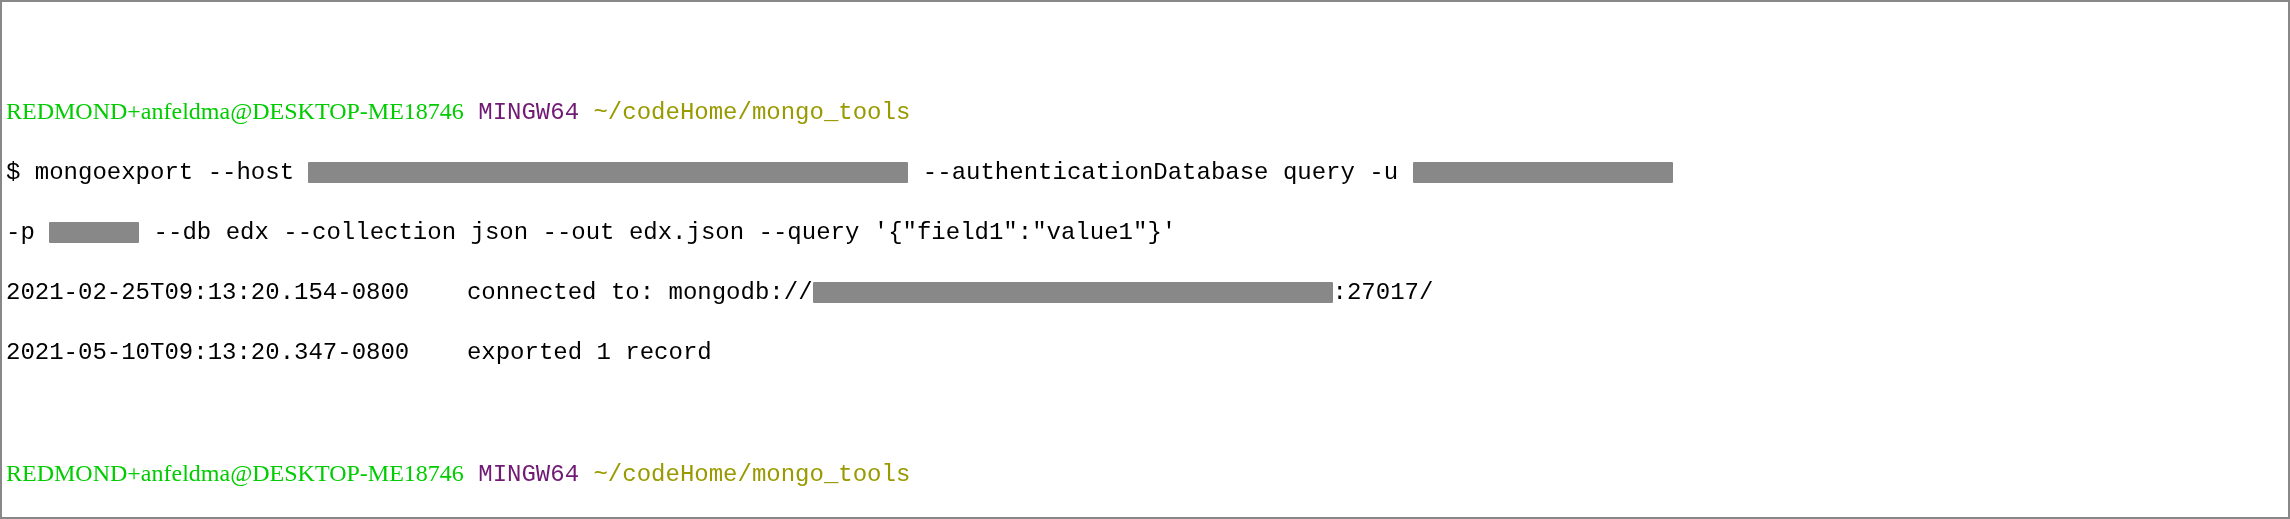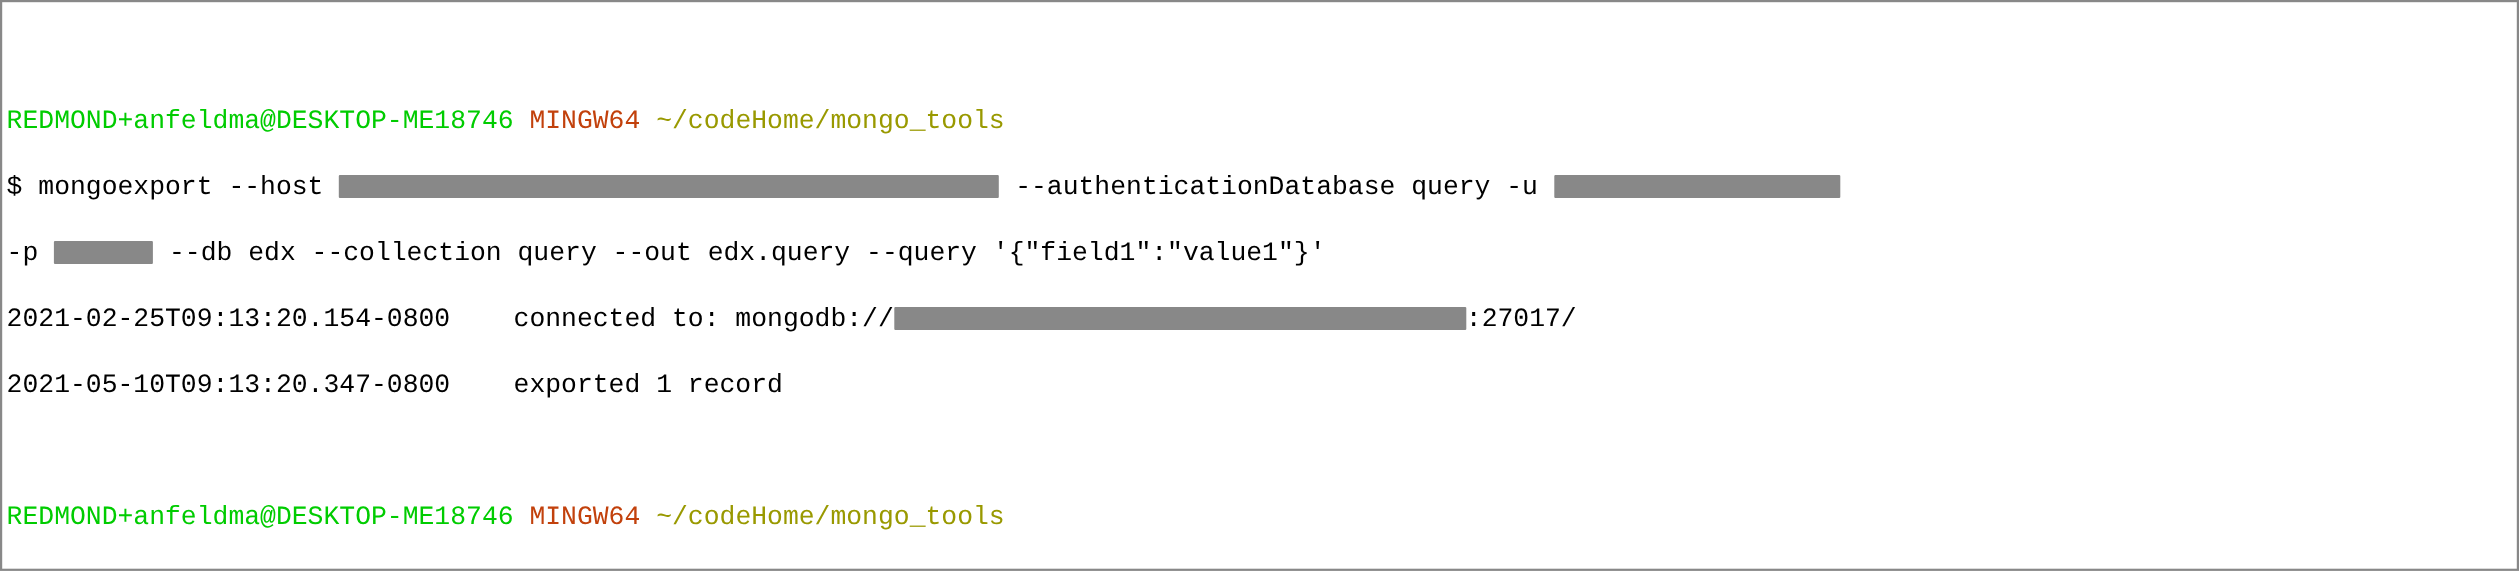--- a/index.html
+++ b/index.html
@@ -20,23 +20,24 @@
       height: 519px;
       overflow: hidden;
     }
     .term-line {
       display: block;
       white-space: pre-wrap;
       word-break: break-all;
     }
     .prompt-user {
       color: #00cc00;
+      font-family: Liberation Serif, serif;
     }
     .prompt-env {
-      color: #c2410c;
+      color: #701a75;
       text-align: center;
     }
     .prompt-path {
       color: #999900;
       margin-top: 45px;
     }
     .redact {
       display: inline-block;
       background: #888888;
       height: 0.9em;
@@ -47,21 +48,21 @@
     .redact-user { width: 260px; }
     .redact-pass { width: 90px; }
     .redact-conn { width: 520px; }
   </style>
 </head>
 <body>
 
 
 <div class="term-line"><span class="prompt-user">REDMOND+anfeldma@DESKTOP-ME18746</span> <span class="prompt-env">MINGW64</span> <span class="prompt-path">~/codeHome/mongo_tools</span></div>
 <div class="term-line"><span>$ mongoexport --host </span><span class="redact redact-host"></span><span> --authenticationDatabase query -u </span><span class="redact redact-user"></span></div>
-<div class="term-line"><span>-p </span><span class="redact redact-pass"></span><span> --db edx --collection query --out edx.query --query '{"field1":"value1"}'</span></div>
+<div class="term-line"><span>-p </span><span class="redact redact-pass"></span><span> --db edx --collection json --out edx.json --query '{"field1":"value1"}'</span></div>
 <div class="term-line"><span>2021-02-25T09:13:20.154-0800    connected to: mongodb://</span><span class="redact redact-conn"></span><span>:27017/</span></div>
 <div class="term-line">2021-05-10T09:13:20.347-0800    exported 1 record</div>
 <div class="term-line"> </div>
 <div class="term-line"><span class="prompt-user">REDMOND+anfeldma@DESKTOP-ME18746</span> <span class="prompt-env">MINGW64</span> <span class="prompt-path">~/codeHome/mongo_tools</span></div>
 <div class="term-line">$ ls</div>
 
 
 
 
 

